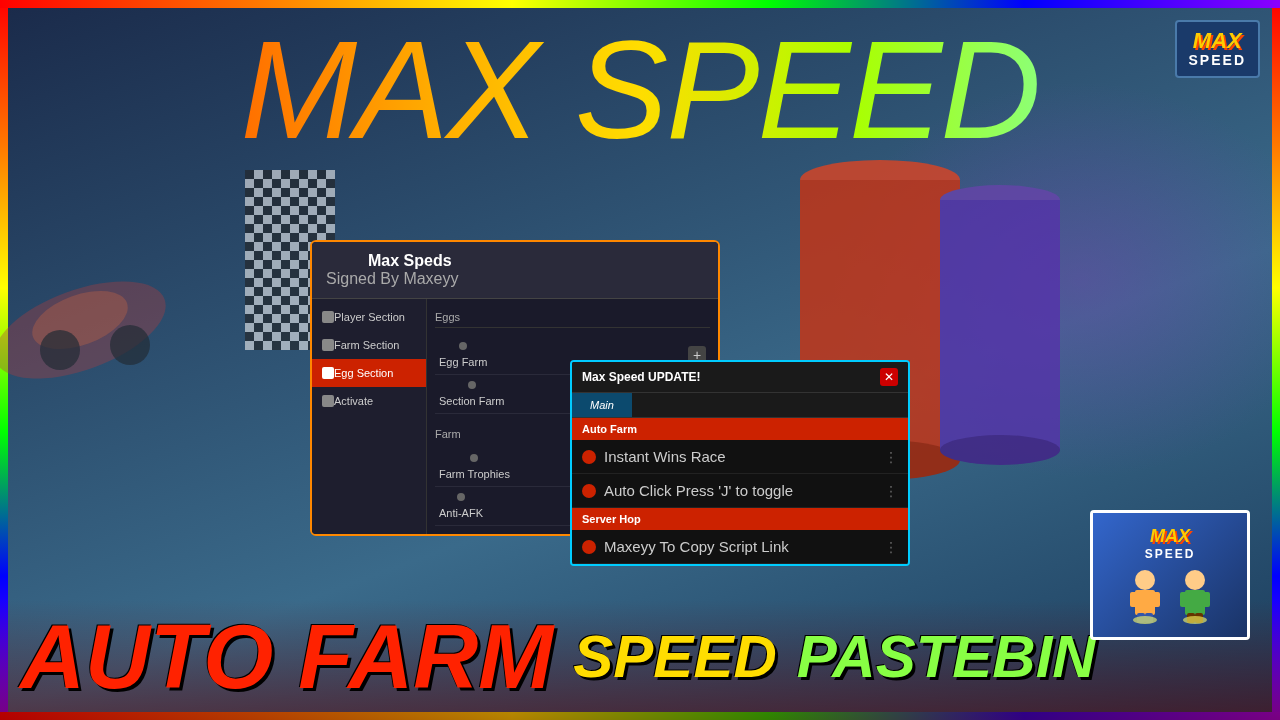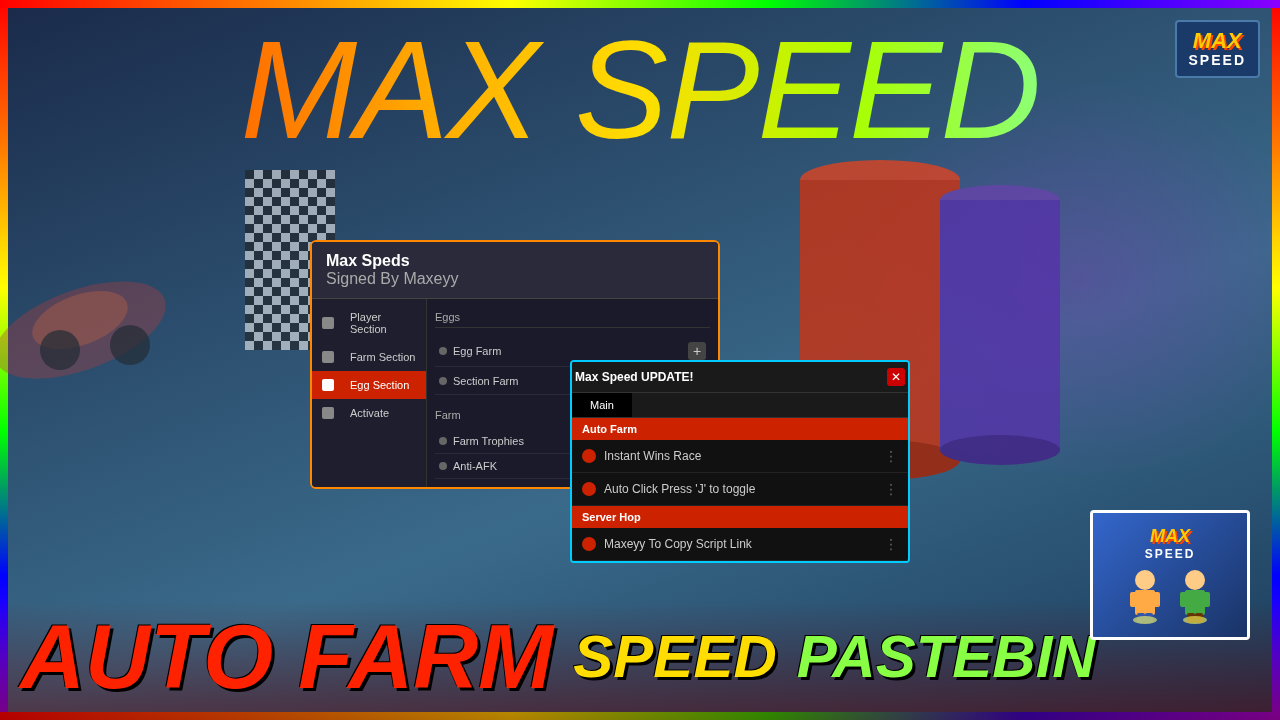--- a/index.html
+++ b/index.html
@@ -138,41 +138,42 @@
 
     .gui-header {
       background: #2a2a3a;
       padding: 10px 14px;
       border-bottom: 1px solid #444;
     }
     .gui-title {
       font-size: 16px;
       font-weight: 700;
       color: #ffffff;
+      margin-left: 42px;
     }
     .gui-subtitle {
       font-size: 16px;
       color: #aaaaaa;
     }
 
     .gui-body {
       display: flex;
     }
 
     .gui-sidebar {
       width: 115px;
       background: #1e1e2e;
       border-right: 1px solid #333;
       padding: 4px 0;
     }
 
     .sidebar-item {
       display: flex;
       align-items: center;
-      gap: 16px;
+      gap: 0;
       padding: 8px 10px;
       font-size: 11px;
       color: #cccccc;
       cursor: pointer;
     }
     .sidebar-item.active {
       background: #cc2200;
       color: #ffffff;
     }
     .sidebar-icon {
@@ -206,20 +207,21 @@
       justify-content: space-between;
       padding: 6px 4px;
       border-bottom: 1px solid #2a2a3a;
     }
     .toggle-label {
       display: flex;
       align-items: center;
       gap: 6px;
       font-size: 11px;
       color: #cccccc;
+      flex-direction: column;
     }
     .toggle-dot {
       width: 8px;
       height: 8px;
       border-radius: 50%;
       background: #666;
       flex-shrink: 0;
     }
     .toggle-actions {
       display: flex;
@@ -279,21 +281,21 @@
       width: 340px;
       background: #111111;
       border: 2px solid #00ccff;
       border-radius: 4px;
       z-index: 10;
       overflow: hidden;
     }
 
     .dialog-titlebar {
       background: #1a1a1a;
-      padding: 6px 3px;
+      padding: 6px 10px;
       display: flex;
       align-items: center;
       justify-content: space-between;
       border-bottom: 1px solid #333;
     }
     .dialog-title {
       font-size: 12px;
       color: #ffffff;
       font-weight: 600;
     }
@@ -315,22 +317,23 @@
       background: #1a1a1a;
       border-bottom: 1px solid #333;
     }
     .dialog-tab {
       padding: 6px 18px;
       font-size: 11px;
       color: #aaaaaa;
       cursor: pointer;
     }
     .dialog-tab.active {
-      background: #000000;
-      color: #ffffff;
+      background: #0c4a6e;
+      color: #ffffff;
+      font-style: italic;
     }
 
     .dialog-body {
       padding: 0;
     }
 
     .dialog-section-header {
       background: #cc2200;
       padding: 5px 10px;
       font-size: 11px;
@@ -351,21 +354,21 @@
       gap: 8px;
     }
     .dialog-item-icon {
       width: 14px;
       height: 14px;
       background: #cc2200;
       border-radius: 50%;
       flex-shrink: 0;
     }
     .dialog-item-text {
-      font-size: 12px;
+      font-size: 15px;
       color: #cccccc;
     }
     .dialog-item-dots {
       font-size: 14px;
       color: #666;
       cursor: pointer;
     }
 
     .dialog-section-header2 {
       background: #cc2200;

